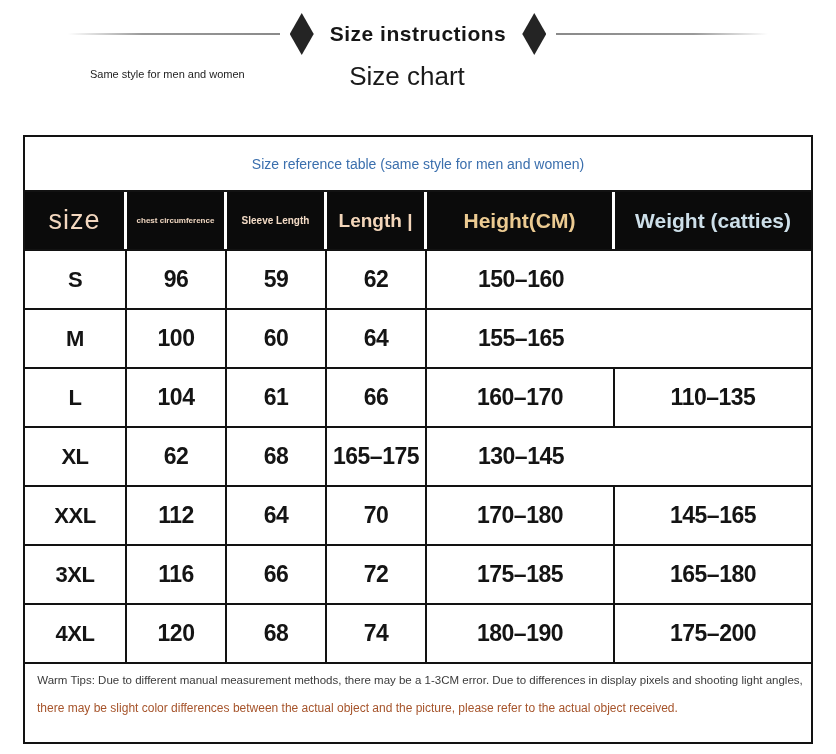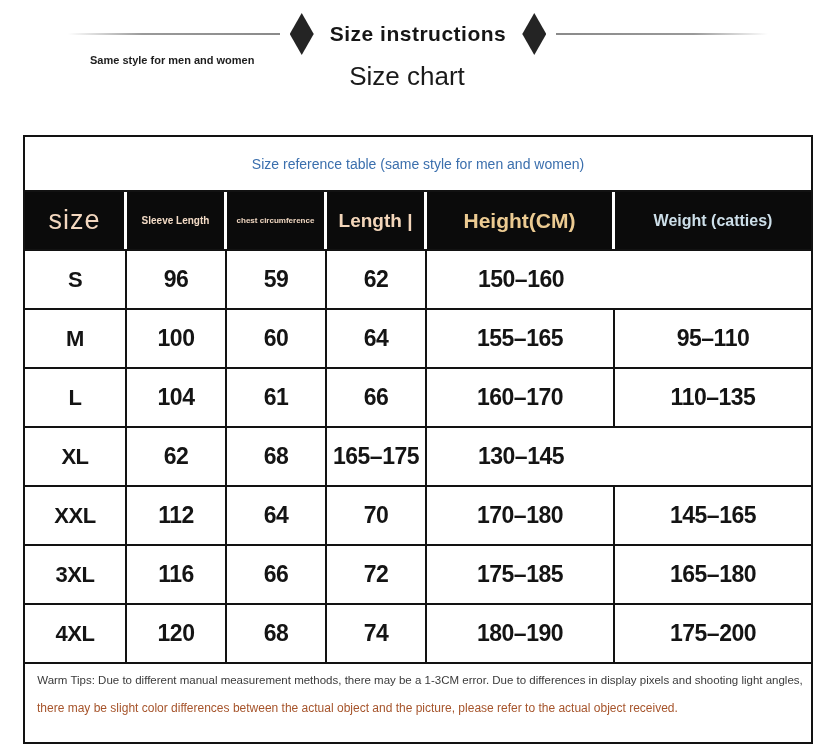--- a/index.html
+++ b/index.html
@@ -23,22 +23,22 @@
   .diamond {
     width: 24px; height: 42px; background: #242424; flex: 0 0 auto;
     clip-path: polygon(50% 0, 100% 50%, 50% 100%, 0 50%);
   }
   .banner-title {
     font-size: 21px; font-weight: 600; color: #161616;
     margin: 8px 16px; letter-spacing: 0.5px; white-space: nowrap;
   }
 
   .tagline {
-    position: absolute; left: 90px; top: 54px;
-    font-size: 11px; font-weight: 700; color: #1d1d1d;
+    position: absolute; left: 90px; top: 68px;
+    font-size: 11px; font-weight: 400; color: #1d1d1d;
   }
   .subtitle {
     position: absolute; top: 61px; left: 407px; transform: translateX(-50%);
     font-size: 26px; font-weight: 500; color: #1a1a1a; white-space: nowrap;
   }
 
   
   .size-table {
     position: absolute; left: 23px; top: 135px;
     width: 790px; height: 609px;
@@ -59,21 +59,21 @@
     background: #0b0b0b; color: #f3d7bf;
     display: flex; align-items: center; justify-content: center;
     text-align: center; border-right: 3px solid #ffffff;
   }
   .t-hcell:last-child { border-right: none; }
   .h-size   { font-size: 27px; font-weight: 500; color: #f3d7bf; letter-spacing: 1px; }
   .h-chest  { font-size: 8px;  font-weight: 600; color: #efd6c0; }
   .h-sleeve { font-size: 10px; font-weight: 700; color: #f3dbc6; }
   .h-length { font-size: 19px; font-weight: 700; color: #f3d6ba; }
   .h-height { font-size: 21px; font-weight: 600; color: #eccb92; }
-  .h-weight { font-size: 16px; font-weight: 600; color: #cddfe9; }
+  .h-weight { font-size: 21px; font-weight: 600; color: #cddfe9; }
 
   .t-row { height: 59px; border-bottom: 2px solid #121212; }
   .t-cell {
     display: flex; align-items: center; justify-content: center;
     border-right: 2px solid #121212;
     font-size: 23px; font-weight: 700; color: #141414;
     letter-spacing: -0.5px; white-space: nowrap;
   }
   .t-cell:last-child { border-right: none; }
   .t-cell.c-size { font-size: 22px; }
@@ -100,42 +100,41 @@
 
 <div class="tagline">Same style for men and women</div>
 <div class="subtitle">Size chart</div>
 
 <div class="size-table">
 
   <div class="t-caption">Size reference table (same style for men and women)</div>
 
   <div class="t-grid t-head">
     <div class="t-hcell h-size">size</div>
+    <div class="t-hcell h-chest">chest circumference</div>
     <div class="t-hcell h-sleeve">Sleeve Length</div>
-    <div class="t-hcell h-chest">chest circumference</div>
     <div class="t-hcell h-length">Length |</div>
     <div class="t-hcell h-height">Height(CM)</div>
     <div class="t-hcell h-weight">Weight (catties)</div>
   </div>
 
   <div class="t-grid t-row">
     <div class="t-cell c-size">S</div>
     <div class="t-cell">96</div>
     <div class="t-cell">59</div>
     <div class="t-cell">62</div>
     <div class="t-cell">150–160</div>
   </div>
 
   <div class="t-grid t-row">
     <div class="t-cell c-size">M</div>
     <div class="t-cell">100</div>
     <div class="t-cell">60</div>
     <div class="t-cell">64</div>
     <div class="t-cell">155–165</div>
-    <div class="t-cell">95–110</div>
   </div>
 
   <div class="t-grid t-row">
     <div class="t-cell c-size">L</div>
     <div class="t-cell">104</div>
     <div class="t-cell">61</div>
     <div class="t-cell">66</div>
     <div class="t-cell">160–170</div>
     <div class="t-cell">110–135</div>
   </div>

